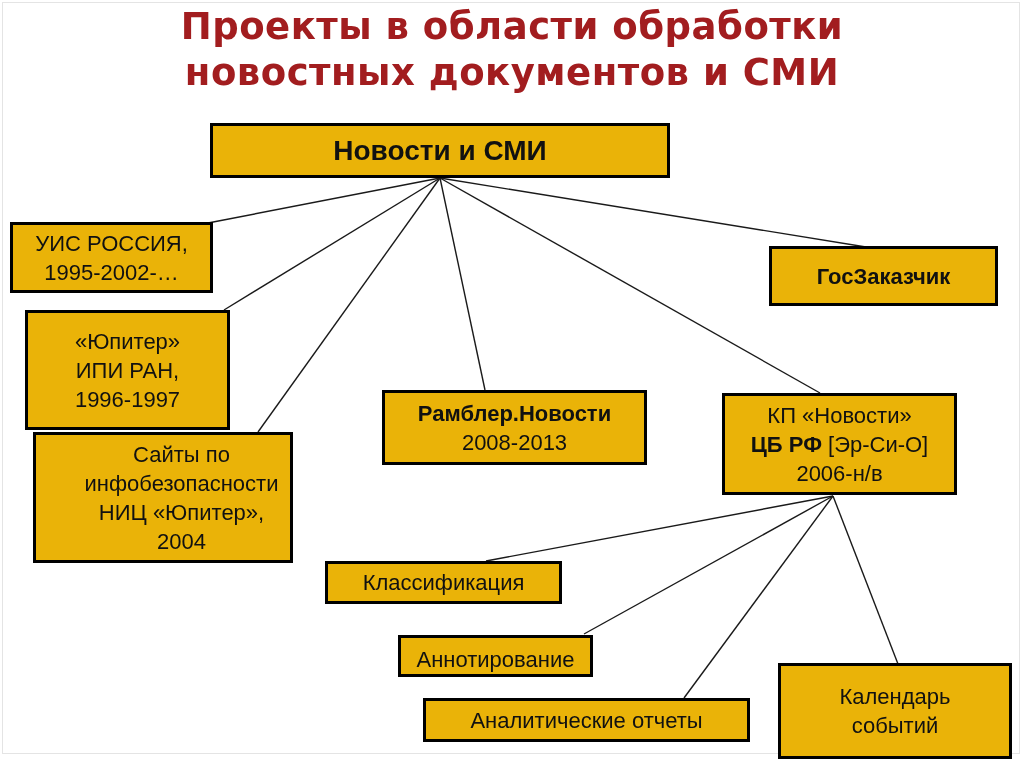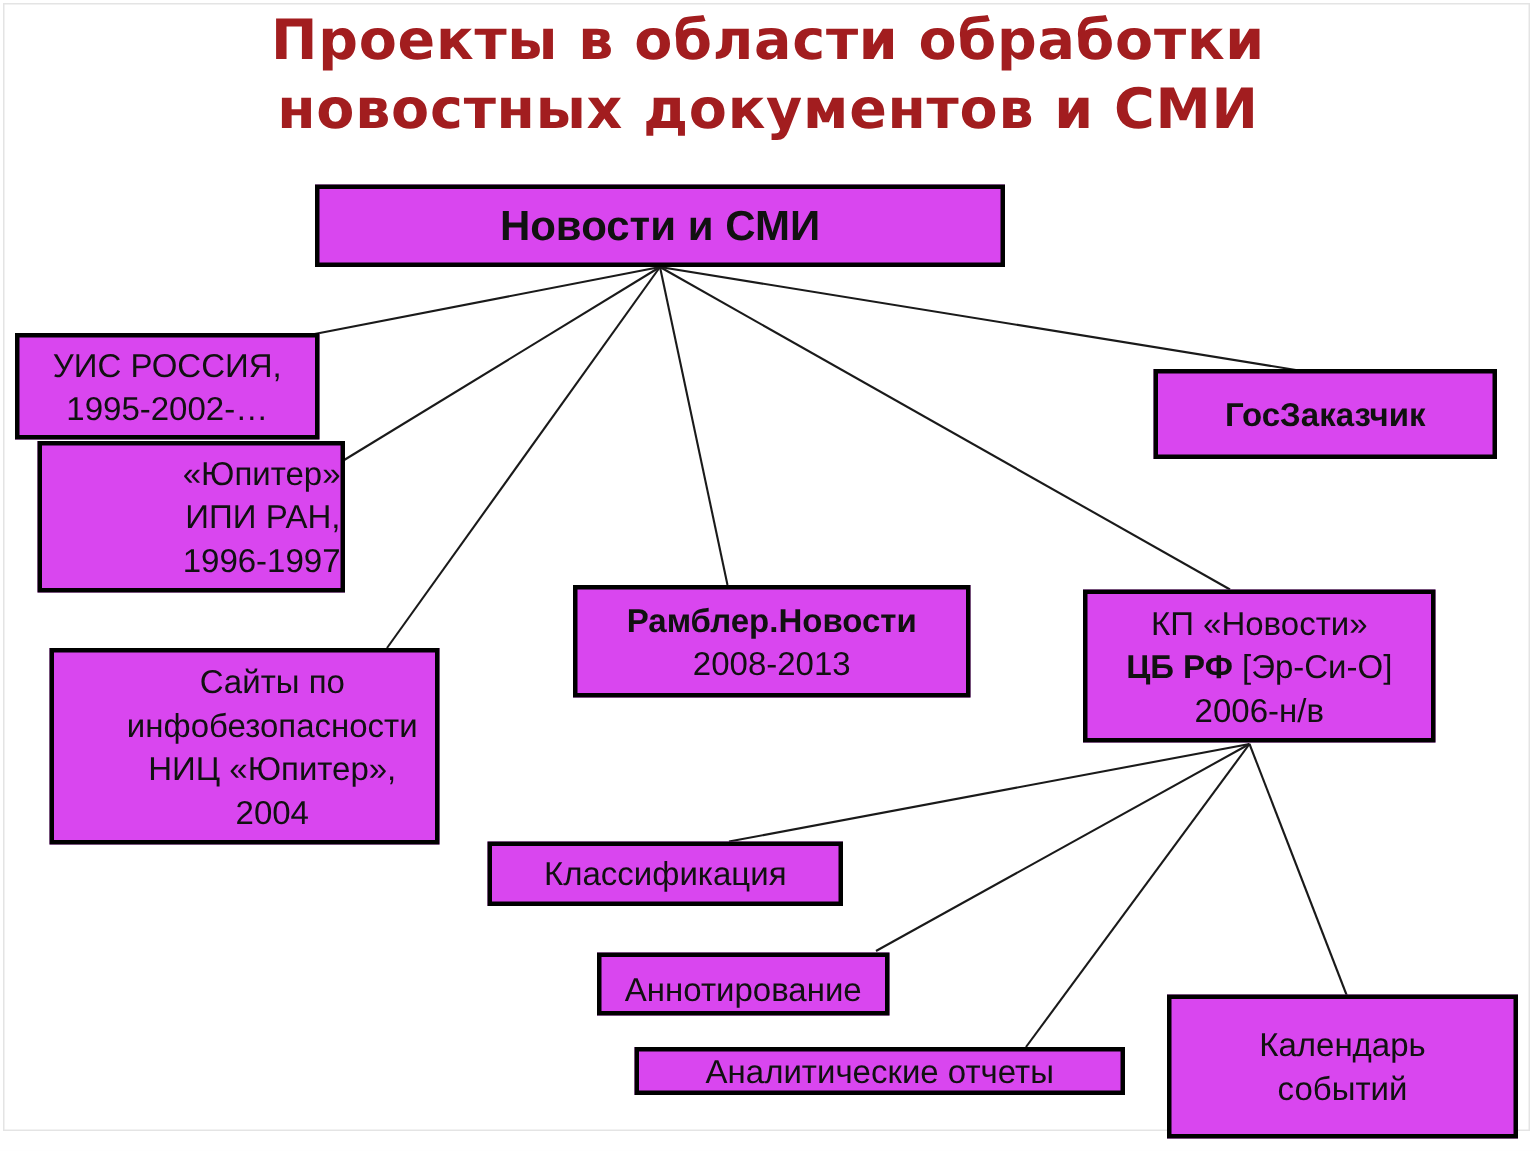--- a/index.html
+++ b/index.html
@@ -43,42 +43,42 @@
     top: 0;
     width: 1024px;
     height: 767px;
   }
   svg.connectors line {
     stroke: #1a1a1a;
     stroke-width: 1.4;
   }
   .node {
     position: absolute;
-    background: #d946ef;
+    background: #eab308;
     border: 3px solid #000000;
     box-sizing: border-box;
     display: flex;
     flex-direction: column;
     align-items: center;
     justify-content: center;
     text-align: center;
     font-size: 22px;
     line-height: 29px;
     color: #111111;
   }
   .node.root-node   { left:210px; top:123px; width:460px; height:55px;  font-size:28px; font-weight:bold; }
   .node.uis         { left:10px;  top:222px; width:203px; height:71px; }
-  .node.jupiter     { left:25px;  top:294px; width:205px; height:101px;align-items:flex-end; }
+  .node.jupiter     { left:25px;  top:310px; width:205px; height:120px; }
   .node.sites       { left:33px;  top:432px; width:260px; height:131px;padding-left:37px; }
   .node.rambler     { left:382px; top:390px; width:265px; height:75px; }
   .node.kp          { left:722px; top:393px; width:235px; height:102px; }
   .node.customer    { left:769px; top:246px; width:229px; height:60px;  font-weight:bold; }
   .node.classification { left:325px; top:561px; width:237px; height:43px; }
   .node.annotation  { left:398px; top:635px; width:195px; height:42px;justify-content:flex-end; }
-  .node.reports     { left:423px; top:698px; width:327px; height:32px; }
+  .node.reports     { left:423px; top:698px; width:327px; height:44px; }
   .node.calendar    { left:778px; top:663px; width:234px; height:96px; }
   .bold { font-weight: bold; }
 </style>
 </head>
 <body>
 
 <div class="page">
 
   <div class="slide-frame"></div>
 

